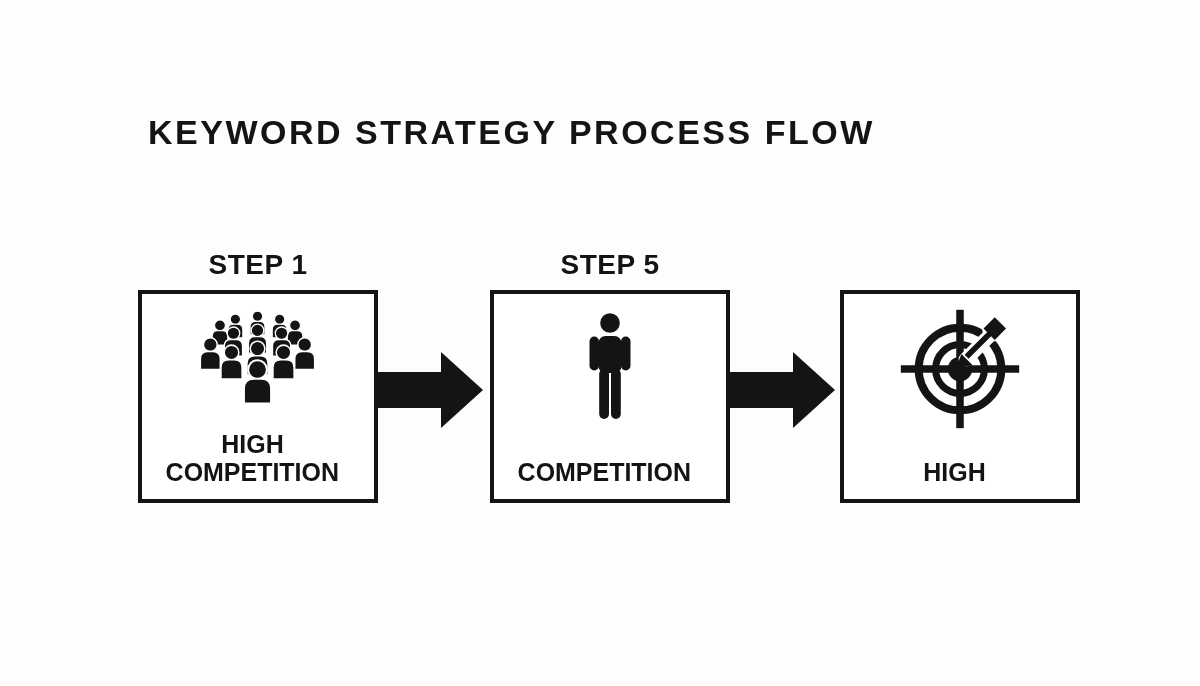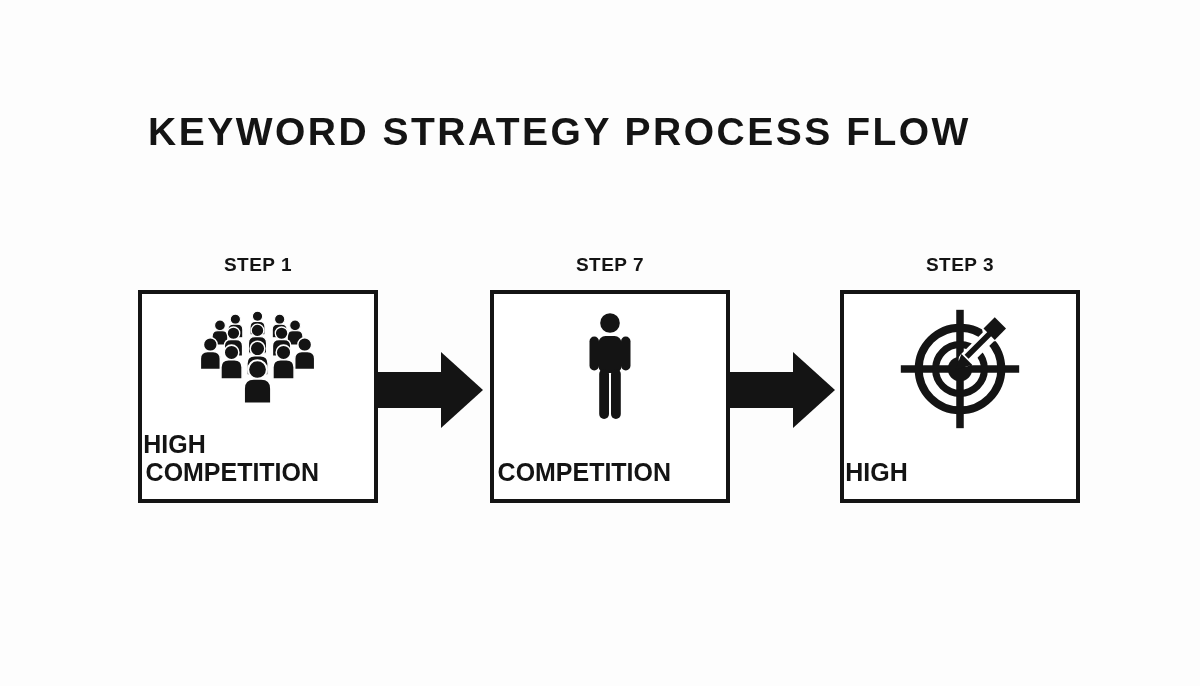--- a/index.html
+++ b/index.html
@@ -17,33 +17,33 @@
   .stage {
     position: relative;
     width: 1200px;
     height: 686px;
     background: var(--background);
   }
   .title {
     position: absolute;
     left: 148px;
     top: 112px;
-    font-size: 39px;
+    font-size: 34px;
     line-height: 40px;
     font-weight: bold;
     color: var(--ink);
     letter-spacing: 2.5px;
     white-space: nowrap;
   }
   .step-label {
     position: absolute;
     top: 250px;
     width: 240px;
     text-align: center;
-    font-size: 19px;
+    font-size: 28px;
     line-height: 30px;
     font-weight: bold;
     color: var(--ink);
     letter-spacing: 0.5px;
   }
   .step-box {
     position: absolute;
     top: 290px;
     width: 240px;
     height: 213px;
@@ -61,21 +61,21 @@
   .icon-wrap svg .ring { fill: none; stroke: var(--ink); }
   .icon-wrap svg .wipe { stroke: #ffffff; fill: #ffffff; }
   .crowd-wrap  { top: 17px; }
   .person-wrap { top: 19px; }
   .target-wrap { top: 13px; }
   .crowd use { stroke: #ffffff; stroke-width: 1.6px; }
   .caption {
     position: absolute;
     left: 0; right: 12px;
     bottom: 13px;
-    text-align: left;
+    text-align: center;
     font-size: 26px;
     line-height: 28px;
     font-weight: bold;
     color: var(--ink);
   }
   .caption .cond {
     display: inline-block;
     transform: scaleX(0.96);
     transform-origin: center;
     white-space: nowrap;
@@ -110,22 +110,21 @@
   .arrow-2 { left: 727px; }
 </style>
 </head>
 <body>
 
 <div class="stage">
 
   <h1 class="title">KEYWORD STRATEGY PROCESS FLOW</h1>
 
   <div class="step-label col-1">STEP 1</div>
-  <div class="step-label col-2">STEP 7</div>
-  <div class="step-label col-3">STEP 3</div>
+  <div class="step-label col-2">STEP 5</div>
 
   <div class="step-box col-1">
     <div class="icon-wrap crowd-wrap">
       <svg class="crowd" viewBox="0 0 135 110" width="130" height="106" aria-hidden="true">
         <defs>
           <g id="bust" class="fill">
             <circle cx="0" cy="-15" r="7.6"></circle>
             <path d="M-11,12.5 v-12 q0,-8 8,-8 h6 q8,0 8,8 v12 z"></path>
           </g>
         </defs>

